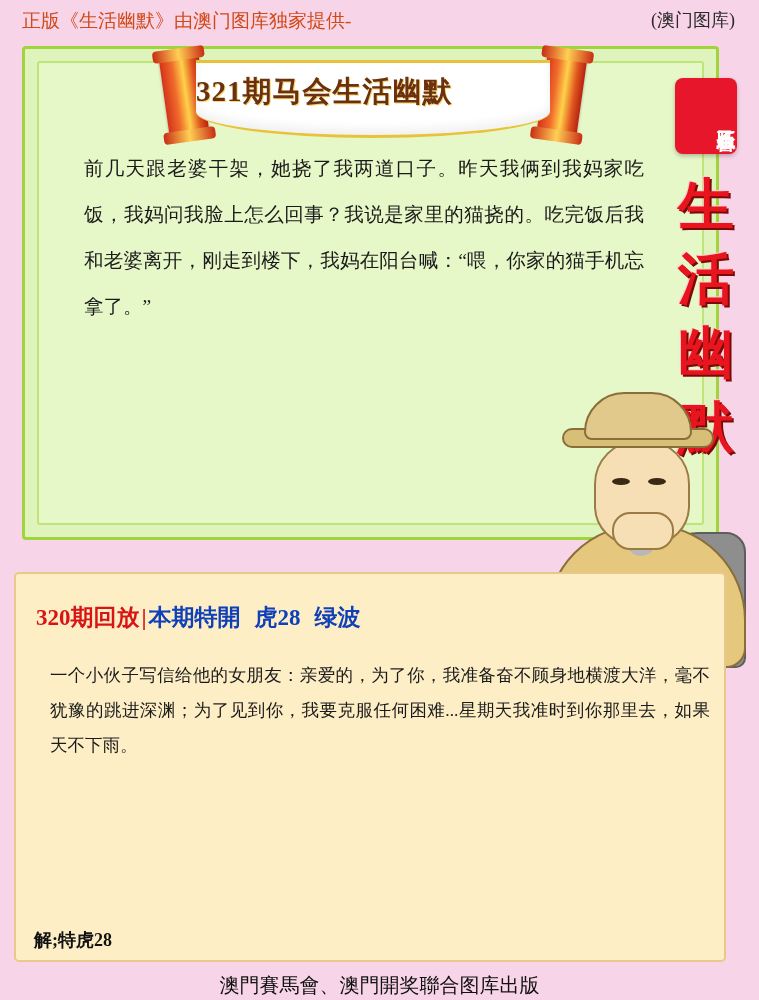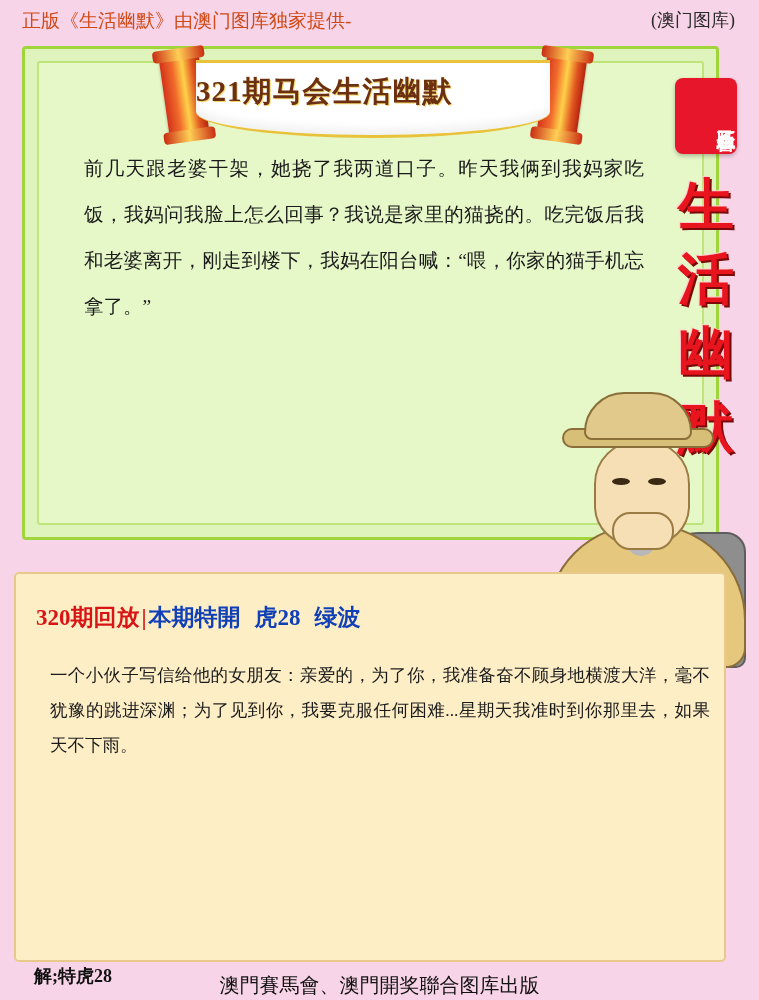--- a/index.html
+++ b/index.html
@@ -296,21 +296,21 @@
     width: 660px;
     font-size: 17.5px;
     line-height: 35px;
     color: #1a1a1a;
     font-family: "Liberation Serif", serif;
     text-align: justify;
   }
   .answer {
     position: absolute;
     left: 34px;
-    top: 964px;
+    top: 928px;
     font-size: 18px;
     font-weight: bold;
     color: #111;
     font-family: "Liberation Serif", serif;
   }
   .footer {
     position: absolute;
     left: 0;
     top: 972px;
     width: 759px;

